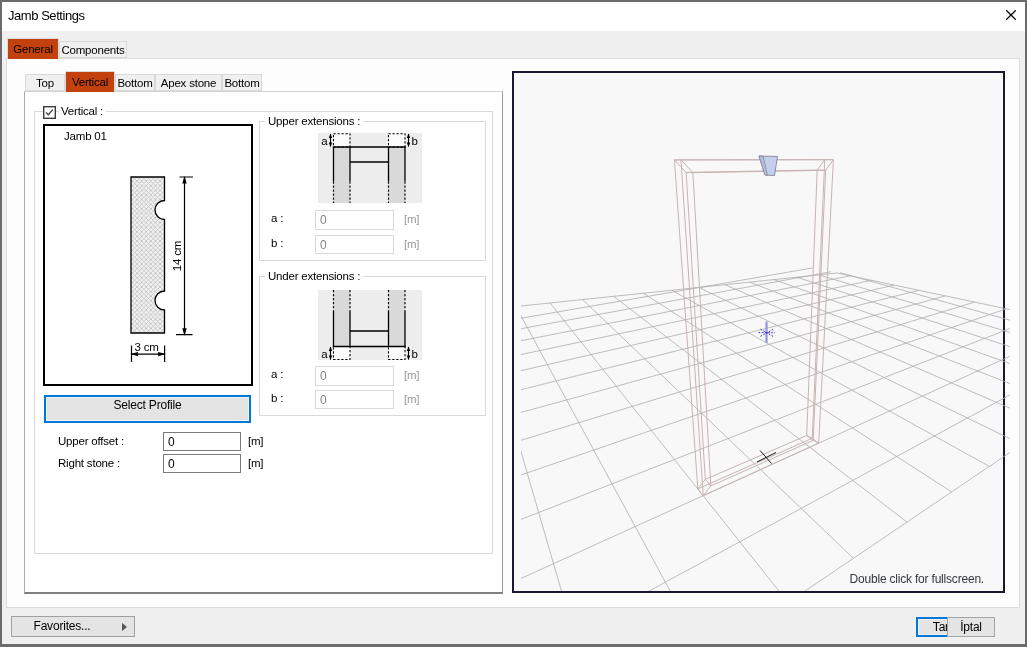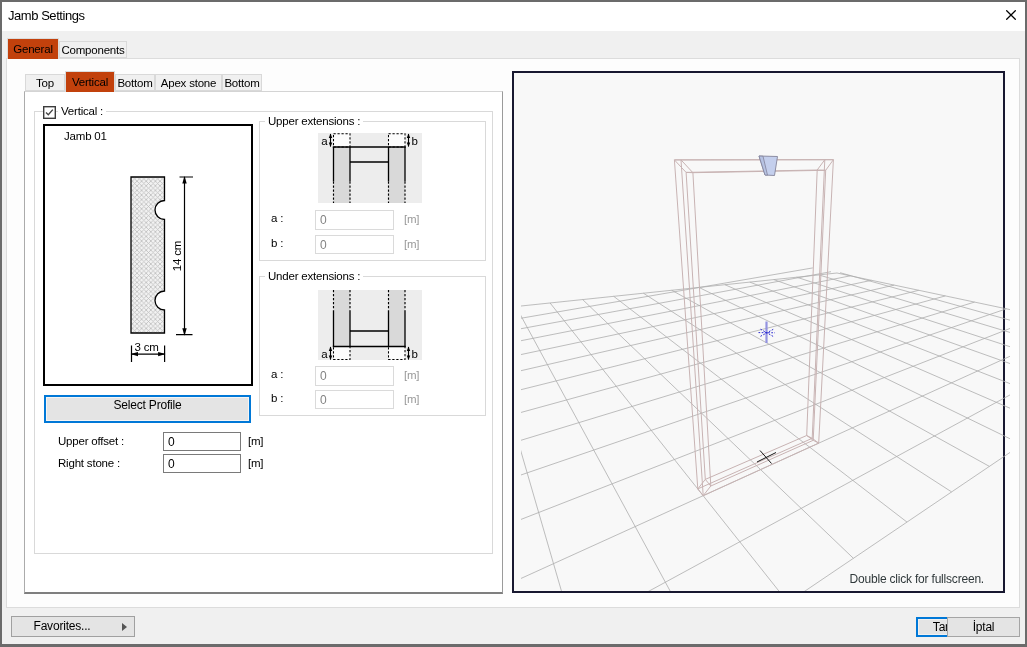--- a/index.html
+++ b/index.html
@@ -169,14 +169,14 @@
   <div style="position:absolute;right:19px;bottom:5px;font-size:12px;color:#30393b;">Double click for fullscreen.</div>
  </div>
 
  <div class="btn" style="left:11px;top:616px;width:124px;height:21px;line-height:19px;border:1px solid #a0a0a0;">
    <span style="position:absolute;left:0;right:22px;text-align:center;">Favorites...</span>
    <svg style="position:absolute;right:7px;top:6px;" width="5" height="8" viewBox="0 0 5 8">
         <path d="M0,0 L5,4 L0,8 Z" fill="#555"></path>
       </svg>
  </div>
  <div class="btn" style="left:916px;top:617px;width:72px;height:20px;line-height:16px;border:2px solid #0078d7;box-shadow:inset 0 0 0 1px #f0f0f0;">Tamam</div>
- <div class="btn" style="left:947px;top:617px;width:73px;height:20px;line-height:18px;border:1px solid #a5a5a5;">İptal</div>
+ <div class="btn" style="left:947px;top:617px;width:48px;height:20px;line-height:18px;border:1px solid #a5a5a5;">İptal</div>
 </div>
 
 </body></html>

